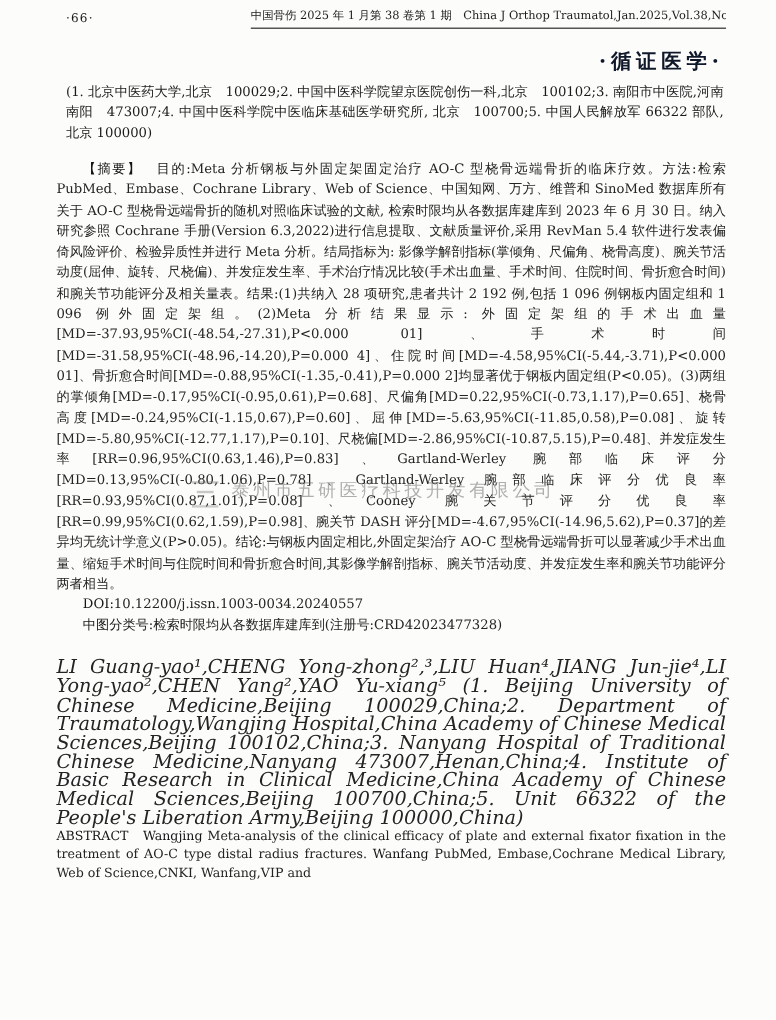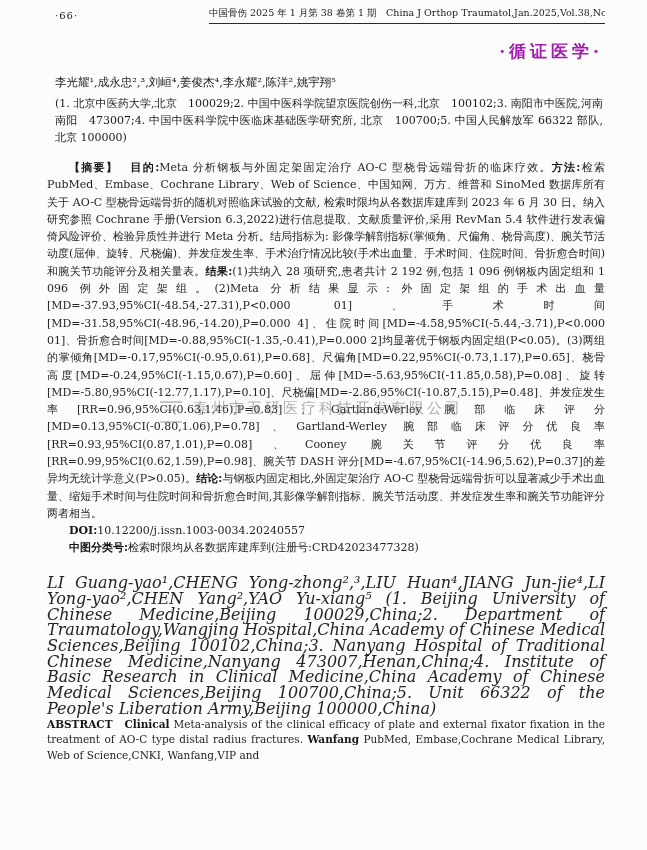--- a/index.html
+++ b/index.html
@@ -22,21 +22,21 @@
     border-bottom:1.2px solid #2b2b2b;
     padding-bottom:3px;
     white-space:nowrap; overflow:hidden;
     font-size:9.5px;
   }
   .section-label {
     text-align:right;
     padding:16px 2px 0 0;
     font-size:17px; font-weight:bold;
     letter-spacing:4px;
-    color:#a21caf;
+    color:#0f172a;
   }
   .title {
     margin:12px 0 0 8px;
     width:578px;
     font-size:23px; font-weight:bold;
     line-height:31px;
     letter-spacing:0.5px;
     color:#111;
   }
   .authors { margin:12px 0 0 8px; font-size:11.5px; color:#1a1a1a; }
@@ -45,21 +45,21 @@
     font-size:11px; line-height:17px;
     text-align:justify; color:#1a1a1a;
   }
   .abstract {
     margin:13px 0 0 0;
     font-size:11px; line-height:17.3px;
     text-align:justify;
     text-indent:22px;
     color:#242424;
   }
-  .b { font-weight:bold; color:#161616; }
+  .b { font-weight:normal; color:#161616; }
   .kw-line, .meta-line {
     margin:0; font-size:11px; line-height:17px;
     text-indent:22px; color:#242424;
   }
   .en-title {
     margin:9px 0 0 0;
     font-size:10.5px; font-weight:bold;
     line-height:16px; color:#161616;
     text-align:justify;
   }
@@ -100,33 +100,32 @@
 <div class="page">
 
   <div class="header">
     <span class="pagenum">·66·</span>
     <span class="jline">中国骨伤 2025 年 1 月第 38 卷第 1 期　China J Orthop Traumatol,Jan.2025,Vol.38,No.1</span>
   </div>
 
   <div class="section-label">·循证医学·</div>
 
 
-  <p class="authors">李光耀¹,成永忠²,³,刘峘⁴,姜俊杰⁴,李永耀²,陈洋²,姚宇翔⁵</p>
 
   <p class="affiliations">(1. 北京中医药大学,北京　100029;2. 中国中医科学院望京医院创伤一科,北京　100102;3. 南阳市中医院,河南　南阳　473007;4. 中国中医科学院中医临床基础医学研究所, 北京　100700;5. 中国人民解放军 66322 部队, 北京 100000)</p>
 
   <p class="abstract"><span class="b">【摘要】</span>　<span class="b">目的:</span><span>Meta 分析钢板与外固定架固定治疗 AO-C 型桡骨远端骨折的临床疗效。</span><span class="b">方法:</span><span>检索 PubMed、Embase、Cochrane Library、Web of Science、中国知网、万方、维普和 SinoMed 数据库所有关于 AO-C 型桡骨远端骨折的随机对照临床试验的文献, 检索时限均从各数据库建库到 2023 年 6 月 30 日。纳入研究参照 Cochrane 手册(Version 6.3,2022)进行信息提取、文献质量评价,采用 RevMan 5.4 软件进行发表偏倚风险评价、检验异质性并进行 Meta 分析。结局指标为: 影像学解剖指标(掌倾角、尺偏角、桡骨高度)、腕关节活动度(屈伸、旋转、尺桡偏)、并发症发生率、手术治疗情况比较(手术出血量、手术时间、住院时间、骨折愈合时间)和腕关节功能评分及相关量表。</span><span class="b">结果:</span><span>(1)共纳入 28 项研究,患者共计 2 192 例,包括 1 096 例钢板内固定组和 1 096 例外固定架组。(2)Meta 分析结果显示: 外固定架组的手术出血量[MD=-37.93,95%CI(-48.54,-27.31),P&lt;0.000 01]、手术时间[MD=-31.58,95%CI(-48.96,-14.20),P=0.000 4]、住院时间[MD=-4.58,95%CI(-5.44,-3.71),P&lt;0.000 01]、骨折愈合时间[MD=-0.88,95%CI(-1.35,-0.41),P=0.000 2]均显著优于钢板内固定组(P&lt;0.05)。(3)两组的掌倾角[MD=-0.17,95%CI(-0.95,0.61),P=0.68]、尺偏角[MD=0.22,95%CI(-0.73,1.17),P=0.65]、桡骨高度[MD=-0.24,95%CI(-1.15,0.67),P=0.60]、屈伸[MD=-5.63,95%CI(-11.85,0.58),P=0.08]、旋转[MD=-5.80,95%CI(-12.77,1.17),P=0.10]、尺桡偏[MD=-2.86,95%CI(-10.87,5.15),P=0.48]、并发症发生率[RR=0.96,95%CI(0.63,1.46),P=0.83]、Gartland-Werley 腕部临床评分[MD=0.13,95%CI(-0.80,1.06),P=0.78]、Gartland-Werley 腕部临床评分优良率[RR=0.93,95%CI(0.87,1.01),P=0.08]、Cooney 腕关节评分优良率[RR=0.99,95%CI(0.62,1.59),P=0.98]、腕关节 DASH 评分[MD=-4.67,95%CI(-14.96,5.62),P=0.37]的差异均无统计学意义(P&gt;0.05)。</span><span class="b">结论:</span><span>与钢板内固定相比,外固定架治疗 AO-C 型桡骨远端骨折可以显著减少手术出血量、缩短手术时间与住院时间和骨折愈合时间,其影像学解剖指标、腕关节活动度、并发症发生率和腕关节功能评分两者相当。</span></p>
 
 
 
   <p class="meta-line"><span class="b">DOI:</span><span>10.12200/j.issn.1003-0034.20240557</span></p>
 
   <p class="meta-line"><span class="b">中图分类号:</span><span>检索时限均从各数据库建库到(注册号:CRD42023477328)</span></p>
 
 
   <p class="en-authors">LI Guang-yao¹,CHENG Yong-zhong²,³,LIU Huan⁴,JIANG Jun-jie⁴,LI Yong-yao²,CHEN Yang²,YAO Yu-xiang⁵ (1. Beijing University of Chinese Medicine,Beijing 100029,China;2. Department of Traumatology,Wangjing Hospital,China Academy of Chinese Medical Sciences,Beijing 100102,China;3. Nanyang Hospital of Traditional Chinese Medicine,Nanyang 473007,Henan,China;4. Institute of Basic Research in Clinical Medicine,China Academy of Chinese Medical Sciences,Beijing 100700,China;5. Unit 66322 of the People's Liberation Army,Beijing 100000,China)</p>
 
-  <p class="en-abstract"><span class="b">ABSTRACT</span>　<span class="b">Clinical</span> <span>Meta-analysis of the clinical efficacy of plate and external fixator fixation in the treatment of AO-C type distal radius fractures.</span> <span class="b">Wanfang</span> <span>PubMed, Embase,Cochrane Medical Library, Web of Science,CNKI, Wanfang,VIP and</span></p>
+  <p class="en-abstract"><span class="b">ABSTRACT</span>　<span class="b">Wangjing</span> <span>Meta-analysis of the clinical efficacy of plate and external fixator fixation in the treatment of AO-C type distal radius fractures.</span> <span class="b">Wanfang</span> <span>PubMed, Embase,Cochrane Medical Library, Web of Science,CNKI, Wanfang,VIP and</span></p>
 
   <span class="watermark-seal"></span>
   <span class="watermark">泰州市五研医疗科技开发有限公司</span>
 
 </div>
 
 </body></html>

